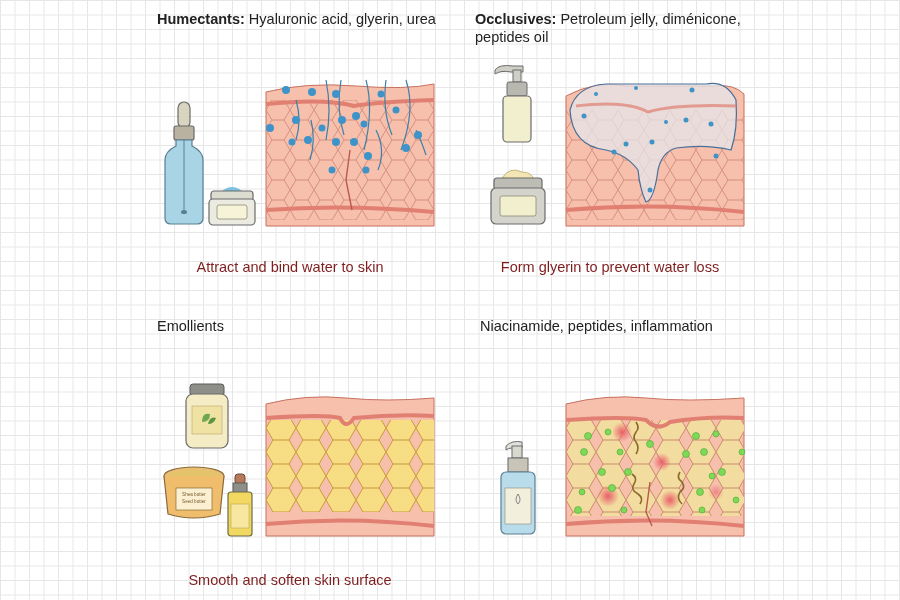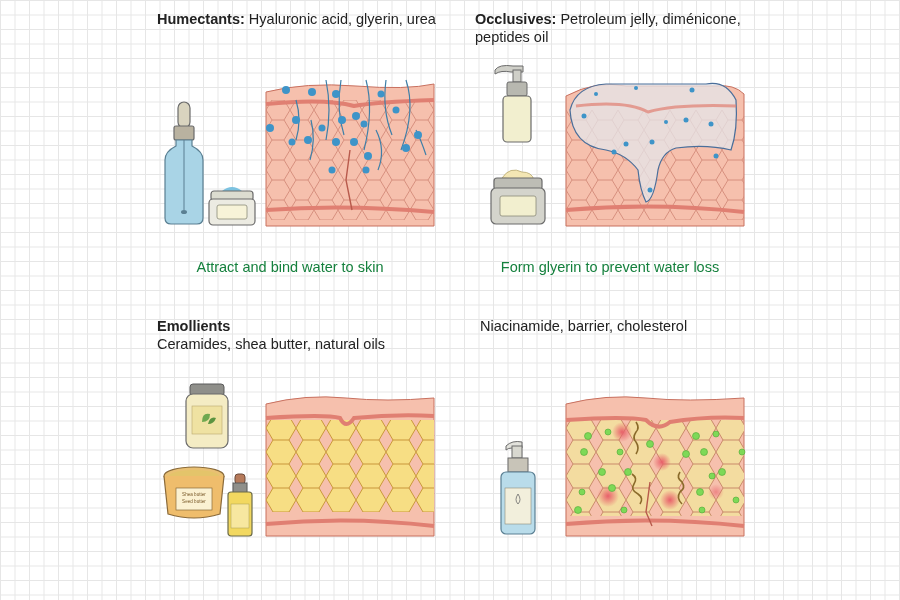--- a/index.html
+++ b/index.html
@@ -18,23 +18,23 @@
   .p-tr { left: 460px; top: 0; }
   .p-bl { left: 150px; top: 300px; }
   .p-br { left: 460px; top: 300px; }
 
   .heading { position: absolute; font-size: 14.5px; line-height: 18px; color: #222; }
   .heading b { font-weight: bold; }
   .p-tl .heading { left: 7px; top: 10px; }
   .p-tr .heading { left: 8px; top: 10px; width: 280px; text-align: left; margin-left: 7px; }
   .p-bl .heading { left: 7px; top: 17px; }
   .p-br .heading { left: 20px; top: 17px; }
-  .p-bl .heading .title, .p-br .heading .title { font-weight: bold; display: block; }
-
-  .caption { position: absolute; left: 0; width: 300px; text-align: center; font-size: 14.5px; color: #15803d; }
+  .p-bl .heading .title, .p-br .heading .title { font-weight: normal; display: block; text-align: right; }
+
+  .caption { position: absolute; left: 0; width: 300px; text-align: center; font-size: 14.5px; color: #7f1d1d; }
   .p-tl .caption { top: 259px; left: -10px; }
   .p-tr .caption { top: 259px; left: 0px; }
   .p-bl .caption { top: 272px; left: -10px; }
   .p-br .caption { top: 272px; left: 0px; }
 
   svg { position: absolute; overflow: visible; }
 </style>
 </head>
 <body>
 
@@ -155,21 +155,20 @@
         <circle cx="84" cy="110" r="2.5"></circle>
     </g>
   </svg>
 
   <div class="caption">Form glyerin to prevent water loss</div>
 </div>
 
 <div class="panel p-bl">
   <div class="heading">
     <span class="title">Emollients</span>
-    <span>Ceramides, shea butter, natural oils</span>
   </div>
 
   <svg style="left:34px;top:82px" width="46" height="68" viewBox="0 0 46 68">
     <rect x="6" y="2" width="34" height="12" rx="3" fill="#8f8f8a" stroke="#5a5a5a" stroke-width="1"></rect>
     <rect x="2" y="12" width="42" height="54" rx="7" fill="#f4ecc4" stroke="#6b6b6b" stroke-width="1.2"></rect>
     <rect x="8" y="24" width="30" height="28" fill="#efe2a2" stroke="#b8a870" stroke-width="0.6"></rect>
     <path d="M18 40 Q18 30 26 32 Q26 40 18 40 Z" fill="#6fa84f"></path>
     <path d="M24 42 Q26 34 32 36 Q30 42 24 42 Z" fill="#5c9440"></path>
   </svg>
 
@@ -194,25 +193,26 @@
       <pattern id="hex3" width="30" height="24" patternUnits="userSpaceOnUse">
         <path d="M0 12 L7 0 H23 L30 12 L23 24 H7 Z" fill="#f7de84" stroke="#c9973a" stroke-width="1"></path>
       </pattern>
     </defs>
     <path d="M0 12 Q40 2 80 6 T168 6 V144 H0 Z" fill="#f6c0ad" stroke="#c8705f" stroke-width="1"></path>
     <rect x="0" y="28" width="168" height="92" fill="url(#hex3)"></rect>
     <path d="M0 26 Q60 22 74 26 Q80 38 88 26 Q130 22 168 24" stroke="#e07f72" stroke-width="4" fill="none"></path>
     <path d="M0 132 Q84 124 168 134" stroke="#e07f72" stroke-width="4" fill="none"></path>
   </svg>
 
+  <div class="caption">Smooth and soften skin surface</div>
 </div>
 
 <div class="panel p-br">
   <div class="heading">
-    <span>Niacinamide, barrier, cholesterol</span>
+    <span>Niacinamide, peptides, inflammation</span>
   </div>
 
   <svg style="left:38px;top:140px" width="40" height="96" viewBox="0 0 40 96">
     <path d="M8 6 Q14 0 24 2 V8 H14 Q10 8 8 10 Z" fill="#e2e2dc" stroke="#6b6b6b" stroke-width="1"></path>
     <rect x="14" y="6" width="10" height="12" fill="#d8d8d0" stroke="#6b6b6b" stroke-width="1"></rect>
     <rect x="10" y="18" width="20" height="14" fill="#c8c4b8" stroke="#6b6b6b" stroke-width="1"></rect>
     <rect x="3" y="32" width="34" height="62" rx="5" fill="#b9dcea" stroke="#5a7f92" stroke-width="1.2"></rect>
     <rect x="7" y="48" width="26" height="36" fill="#f2efdc" stroke="#8a8a7a" stroke-width="0.6"></rect>
     <path d="M20 54 Q16 60 20 64 Q24 60 20 54 Z" fill="none" stroke="#6b6b6b" stroke-width="0.8"></path>
   </svg>

